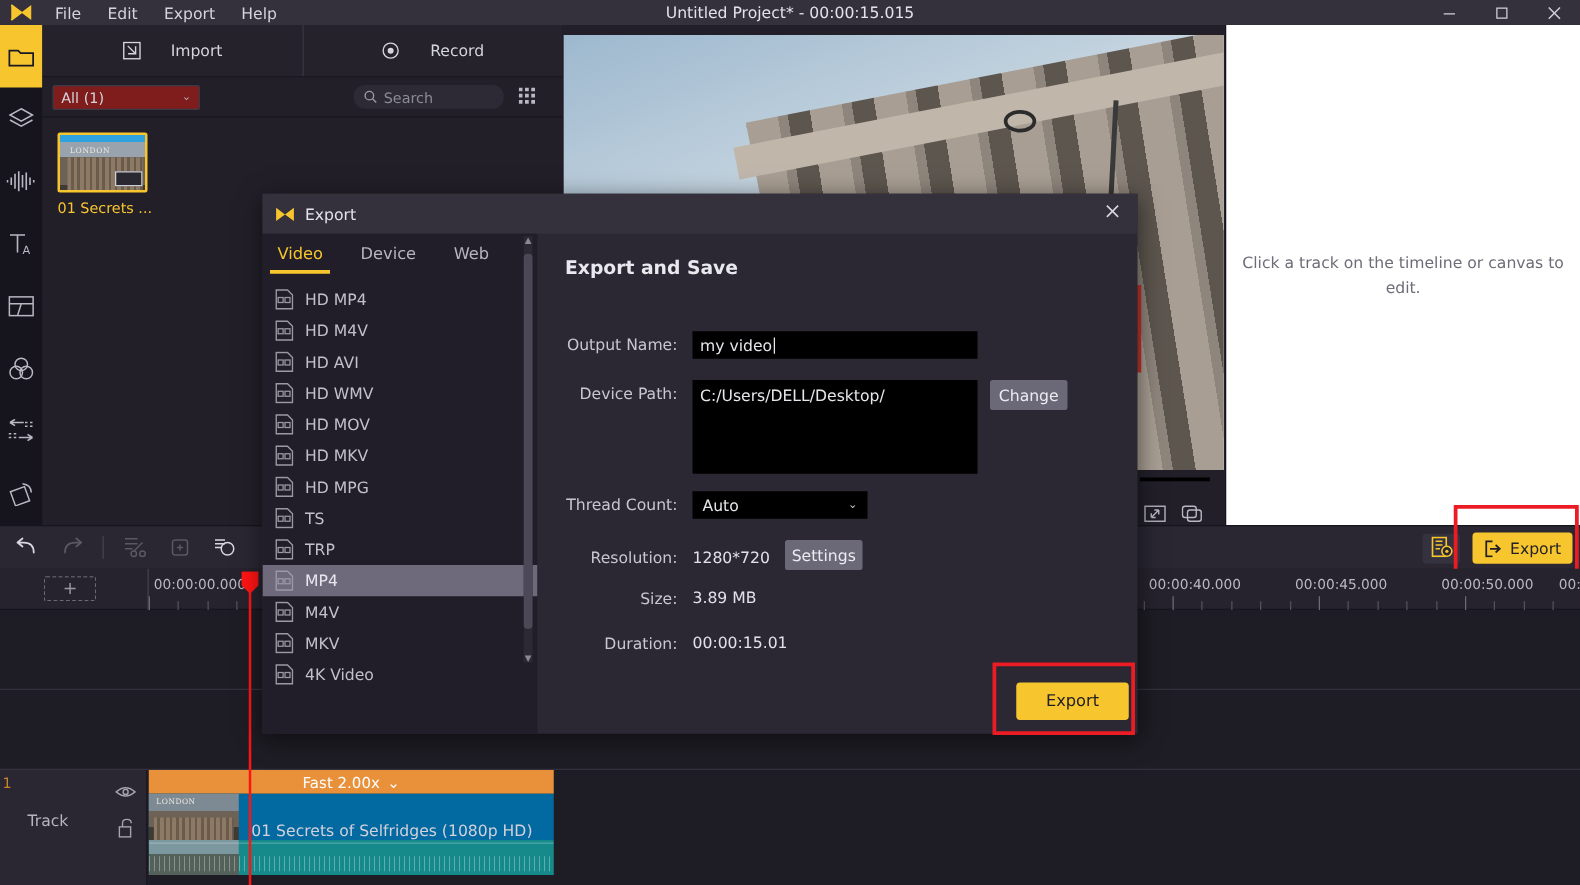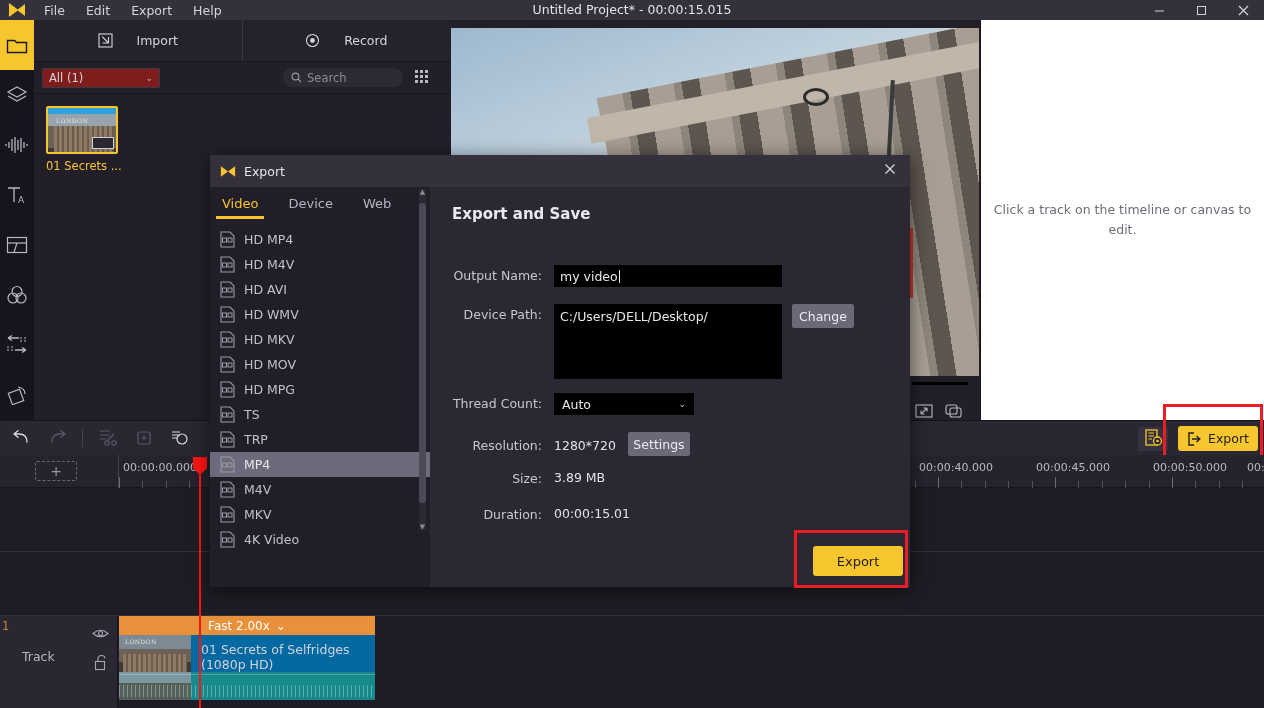--- a/index.html
+++ b/index.html
@@ -183,21 +183,21 @@
   .trackarea { position: absolute; left: 0; top: 488px; width: 1264px; height: 220px; background: #1e1c24; }
   .emptyrow { position: absolute; left: 0; width: 1264px; height: 64px; border-bottom: 1px solid #34313c; }
   .track-head {
     position: absolute; left: 0; top: 128px; width: 118px; height: 92px;
     background: #2a2732; border-right: 1px solid #16141c;
   }
   .track-num { position: absolute; left: 2px; top: 3px; font-size: 11.5px; color: #c7852a; }
   .track-label { position: absolute; left: 22px; top: 33px; font-size: 12.5px; color: #b6b4c0; }
   .track-eye { position: absolute; right: 8px; top: 12px; }
   .track-lock { position: absolute; right: 8px; top: 38px; }
-  .clip { position: absolute; left: 119px; top: 128px; width: 256px; height: 84px; }
+  .clip { position: absolute; left: 119px; top: 128px; width: 324px; height: 84px; }
   .clip-speed {
     height: 19px; background: #e8913a; color: #fff; font-size: 12px;
     display: flex; align-items: center; justify-content: center; gap: 6px;
   }
   .clip-body { height: 37px; background: #0369a1; position: relative; display: flex; align-items: flex-end; }
   .clip-thumb {
     width: 72px; height: 37px; flex: none;
     background: linear-gradient(180deg,#7e8a93 0 38%, #6e6257 38% 72%, #3f3a33 72% 100%);
     position: relative; overflow: hidden;
   }
@@ -721,31 +721,31 @@
               <span class="nm">HD WMV</span>
             </div>
             <div class="fmt-row">
               <span>
                 <svg width="15" height="17" viewBox="0 0 15 17">
                   <path d="M1 1 L10 1 L14 5 L14 16 L1 16 Z" fill="none" stroke="#9b99a6" stroke-width="1.1"></path>
                   <rect x="2.5" y="7" width="4" height="4" fill="none" stroke="#9b99a6" stroke-width="1"></rect>
                   <rect x="8" y="7" width="4" height="4" fill="none" stroke="#9b99a6" stroke-width="1"></rect>
                 </svg>
               </span>
+              <span class="nm">HD MOV</span>
+            </div>
+            <div class="fmt-row">
+              <span>
+                <svg width="15" height="17" viewBox="0 0 15 17">
+                  <path d="M1 1 L10 1 L14 5 L14 16 L1 16 Z" fill="none" stroke="#9b99a6" stroke-width="1.1"></path>
+                  <rect x="2.5" y="7" width="4" height="4" fill="none" stroke="#9b99a6" stroke-width="1"></rect>
+                  <rect x="8" y="7" width="4" height="4" fill="none" stroke="#9b99a6" stroke-width="1"></rect>
+                </svg>
+              </span>
               <span class="nm">HD MKV</span>
-            </div>
-            <div class="fmt-row">
-              <span>
-                <svg width="15" height="17" viewBox="0 0 15 17">
-                  <path d="M1 1 L10 1 L14 5 L14 16 L1 16 Z" fill="none" stroke="#9b99a6" stroke-width="1.1"></path>
-                  <rect x="2.5" y="7" width="4" height="4" fill="none" stroke="#9b99a6" stroke-width="1"></rect>
-                  <rect x="8" y="7" width="4" height="4" fill="none" stroke="#9b99a6" stroke-width="1"></rect>
-                </svg>
-              </span>
-              <span class="nm">HD MOV</span>
             </div>
             <div class="fmt-row">
               <span>
                 <svg width="15" height="17" viewBox="0 0 15 17">
                   <path d="M1 1 L10 1 L14 5 L14 16 L1 16 Z" fill="none" stroke="#9b99a6" stroke-width="1.1"></path>
                   <rect x="2.5" y="7" width="4" height="4" fill="none" stroke="#9b99a6" stroke-width="1"></rect>
                   <rect x="8" y="7" width="4" height="4" fill="none" stroke="#9b99a6" stroke-width="1"></rect>
                 </svg>
               </span>
               <span class="nm">HD MPG</span>

